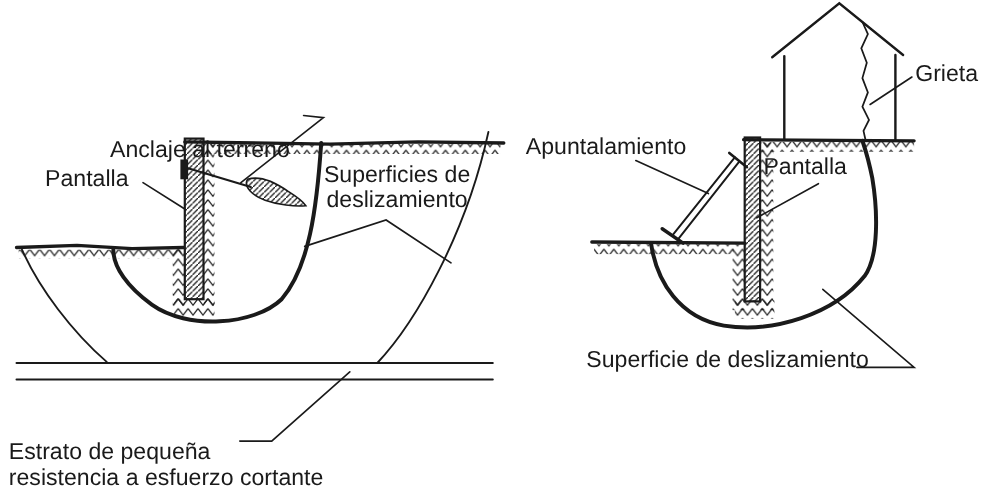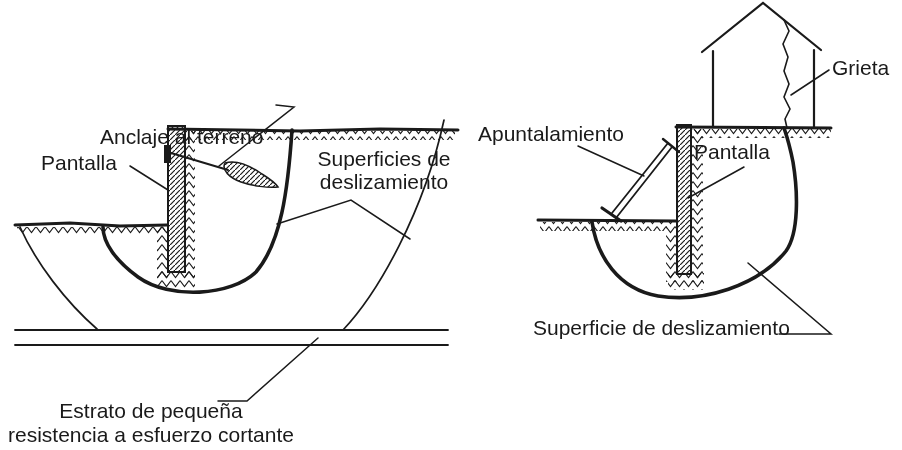--- a/index.html
+++ b/index.html
@@ -10,21 +10,20 @@
     color:var(--ink,#1a1a1a);
     font-family:"Liberation Sans", sans-serif;
     overflow:hidden;
   }
   .canvas svg{position:absolute;left:0;top:0;}
   .lbl{
     position:absolute;
     font-size:21px;line-height:23px;
     color:var(--ink,#1a1a1a);
     white-space:nowrap;
-    text-align:center;
   }
   .lbl.center{text-align:center;}
   .lbl.wide{line-height:24px;margin-top:13px;}
 </style>
 </head>
 <body>
 
 <div class="canvas" style="--bg: #ffffff; --ink: #1a1a1a;">
 
   <svg width="902" height="450" viewBox="0 0 902 450">
@@ -96,21 +95,21 @@
       <path d="M578,146 L644,176" stroke-width="1.5"></path>
       <path d="M744,167 L688,198" stroke-width="1.5"></path>
       <path d="M779,334 L831,334 L748,263" stroke-width="1.5"></path>
     </g>
   </svg>
 
   <div class="lbl" style="left:100px;top:93px;margin-top:32px;">Anclaje al terreno</div>
 
   <div class="lbl" style="left:41px;top:151px;">Pantalla</div>
 
-  <div class="lbl center" style="left:298px;top:147px;width:148px;padding-left:12px;">
+  <div class="lbl center" style="left:287px;top:147px;width:148px;">
     <div>Superficies de</div>
     <div>deslizamiento</div>
   </div>
 
   <div class="lbl wide" style="left:8px;top:386px;">
     <div>Estrato de pequeña</div>
     <div>resistencia a esfuerzo cortante</div>
   </div>
 
   <div class="lbl" style="left:478px;top:122px;">Apuntalamiento</div>

